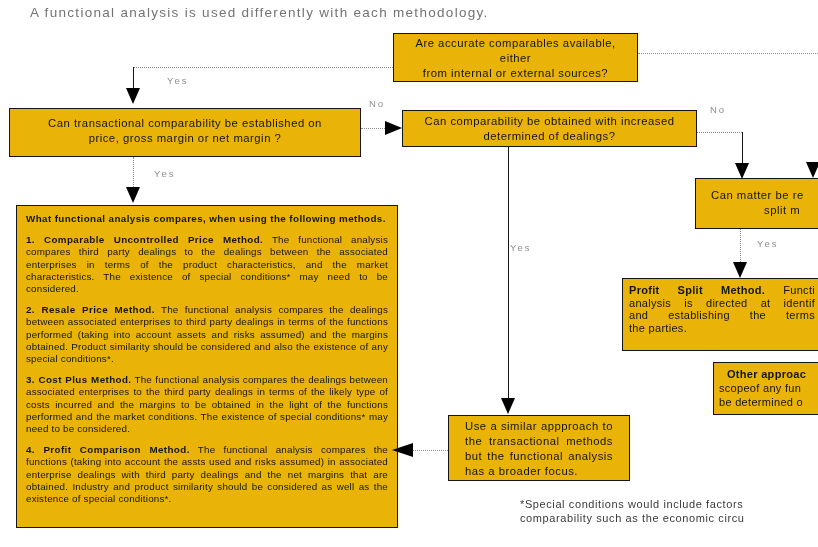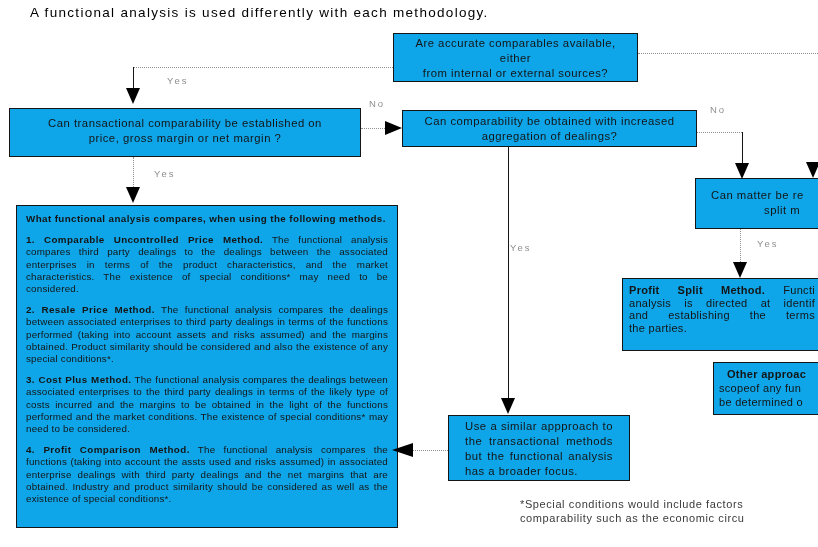--- a/index.html
+++ b/index.html
@@ -2,23 +2,23 @@
 <html><head>
 <meta charset="utf-8">
 <style>
   html,body{margin:0;padding:0;background:#fff;}
   .canvas{
     position:relative;width:818px;height:547px;background:#ffffff;
     overflow:hidden;font-family:"Liberation Sans",sans-serif;color:#151515;
   }
   .title{
     position:absolute;left:30px;top:5px;font-size:13.5px;letter-spacing:1.3px;
-    color:#000000;white-space:nowrap;
+    color:#737373;white-space:nowrap;
   }
-  .box{position:absolute;border:1.6px solid #151515;background:#0ea5e9;box-sizing:border-box;}
+  .box{position:absolute;border:1.6px solid #151515;background:#eab308;box-sizing:border-box;}
   .q{font-size:11.3px;letter-spacing:.5px;line-height:15px;}
   .center{text-align:center;}
   .jl{text-align:justify;text-align-last:justify;}
   .hline{position:absolute;height:0;border-top:1px dotted #8f8f8f;}
   .vline{position:absolute;width:0;border-left:1px dotted #8f8f8f;}
   .solid-v{border-left:1.2px solid #151515;}
   .arr-down{position:absolute;width:0;height:0;border-left:7px solid transparent;
     border-right:7px solid transparent;border-top:16px solid #000;}
   .arr-right{position:absolute;width:0;height:0;border-top:7px solid transparent;
     border-bottom:7px solid transparent;border-left:17px solid #000;}
@@ -49,21 +49,21 @@
     <div>from internal or external sources?</div>
   </div>
 
   <div class="box q center" style="left:9px;top:108px;width:352px;height:49px;padding-top:7px;">
     <div>Can transactional comparability be established on</div>
     <div>price, gross margin or net margin ?</div>
   </div>
 
   <div class="box q center" style="left:402px;top:110px;width:295px;height:37px;padding-top:3px;">
     <div>Can comparability be obtained with increased</div>
-    <div>aggregation of dealings?</div>
+    <div>determined of dealings?</div>
   </div>
 
   <div class="box q" style="left:695px;top:178px;width:170px;height:51px;padding-top:9px;">
     <div style="padding-left:15px;">Can matter be re</div>
     <div style="padding-left:68px;">split m</div>
   </div>
 
   <div class="box pslines" style="left:622px;top:278px;width:200px;height:73px;">
     <div class="jl"><b>Profit Split Method.</b><span> Functi</span></div>
     <div class="jl">analysis is directed at identif</div>

